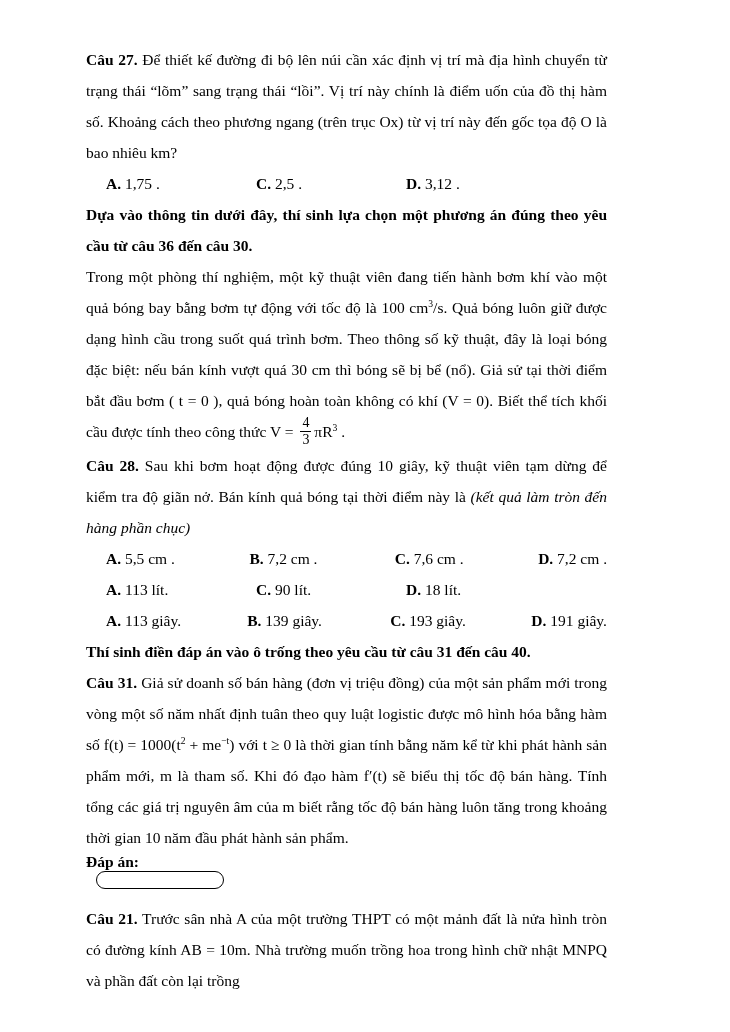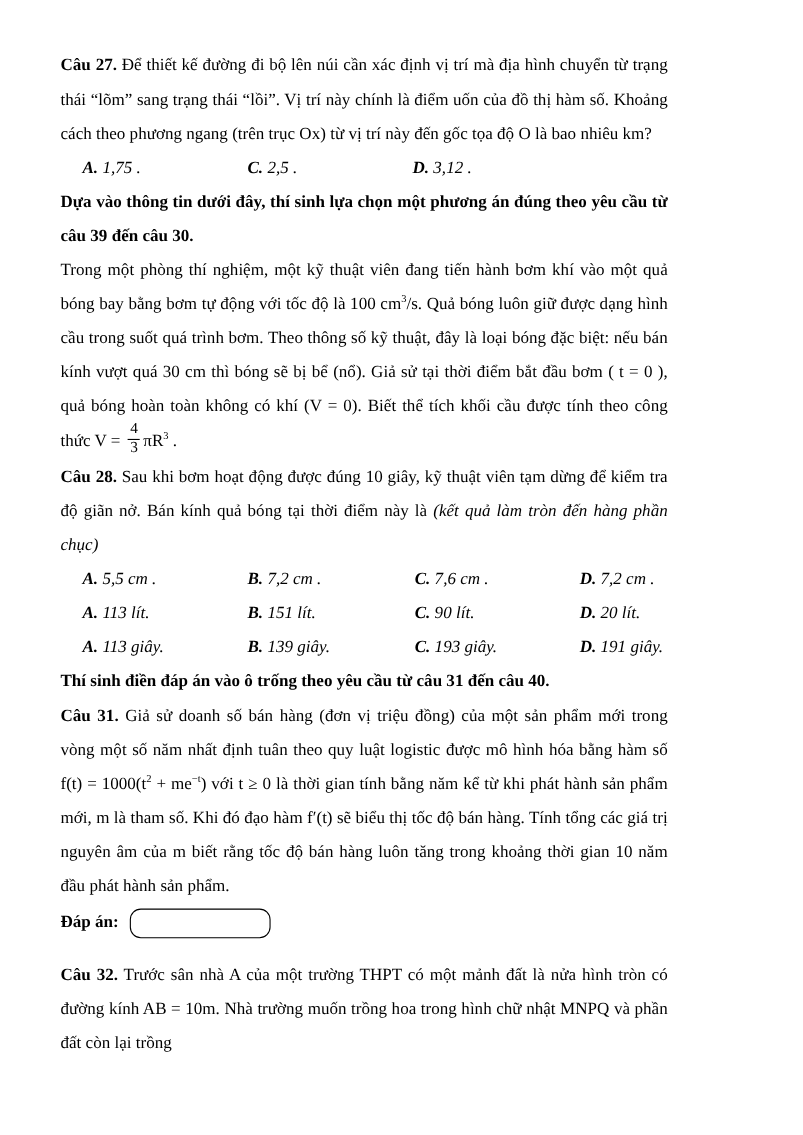--- a/index.html
+++ b/index.html
@@ -1,85 +1,84 @@
 <!DOCTYPE html>
 <html lang="vi"><head>
 <meta charset="utf-8">
 <style>
   html,body{margin:0;padding:0;background:#ffffff;}
   body{
     width:730px;height:1032px;overflow:hidden;
     font-family:"Liberation Serif","DejaVu Serif",serif;
     font-size:15.5px;color:#000;
   }
-  .page{padding:44px 55px 0 55px;box-sizing:border-box;width:662px;}
+  .page{padding:44px 55px 0 86px;box-sizing:border-box;width:662px;}
   .para{margin:0;text-align:justify;line-height:31px;}
   .heading{font-weight:bold;}
   .opts{display:flex;line-height:31px;padding-left:20px;margin:0;}
-  .opt{width:150px;white-space:nowrap;font-style:italic;}
+  .opt{width:150px;white-space:nowrap;}
   .opt.col-b{width:152px;}
   .opt:last-child{width:auto;}
   .opt .key{font-weight:bold;}
   .b{font-weight:bold;}
   .i{font-style:italic;}
   .sup{vertical-align:super;font-size:0.62em;line-height:0;}
   .frac{
     display:inline-block;vertical-align:middle;text-align:center;
     line-height:1.15;font-size:0.9em;margin:0 3px;transform:translateY(-2px);
   }
   .frac .num{display:block;border-bottom:1.2px solid #000;padding:0 2px;}
   .frac .den{display:block;}
-  .answer-line{display:flex;align-items:center;height:36px;margin:0;}
+  .answer-line{display:flex;height:36px;margin:0;flex-direction:column;}
   .answer-label{font-weight:bold;}
   .answer-box{
     display:inline-block;width:126px;height:25px;
     border:1.6px solid #000;border-radius:10px;margin-left:10px;background:#fff;
   }
   .q32-block{margin-top:14px;}
 </style>
 </head>
 <body>
 
 <div class="page">
 
   <p class="para"><span class="b">Câu 27.</span><span> Để thiết kế đường đi bộ lên núi cần xác định vị trí mà địa hình chuyển từ trạng thái “lõm” sang trạng thái “lồi”. Vị trí này chính là điểm uốn của đồ thị hàm số. Khoảng cách theo phương ngang (trên trục Ox) từ vị trí này đến gốc tọa độ O là bao nhiêu km?</span></p>
   <div class="opts">
     <span class="opt"><span class="key">A.</span> <span class="val">1,75 .</span></span>
     <span class="opt"><span class="key">C.</span> <span class="val">2,5 .</span></span>
     <span class="opt"><span class="key">D.</span> <span class="val">3,12 .</span></span>
   </div>
 
-  <p class="para heading">Dựa vào thông tin dưới đây, thí sinh lựa chọn một phương án đúng theo yêu cầu từ câu 39 đến câu 30.</p>
+  <p class="para heading">Dựa vào thông tin dưới đây, thí sinh lựa chọn một phương án đúng theo yêu cầu từ câu 36 đến câu 30.</p>
   <p class="para"><span>Trong một phòng thí nghiệm, một kỹ thuật viên đang tiến hành bơm khí vào một quả bóng bay bằng bơm tự động với tốc độ là 100 cm</span><span class="sup">3</span><span>/s. Quả bóng luôn giữ được dạng hình cầu trong suốt quá trình bơm. Theo thông số kỹ thuật, đây là loại bóng đặc biệt: nếu bán kính vượt quá 30 cm thì bóng sẽ bị bể (nổ). Giả sử tại thời điểm bắt đầu bơm ( t = 0 ), quả bóng hoàn toàn không có khí (V = 0). Biết thể tích khối cầu được tính theo công thức  V = </span><span class="frac"><span class="num">4</span><span class="den">3</span></span><span>πR</span><span class="sup">3</span><span> .</span></p>
 
   <p class="para"><span class="b">Câu 28.</span><span> Sau khi bơm hoạt động được đúng 10 giây, kỹ thuật viên tạm dừng để kiểm tra độ giãn nở. Bán kính quả bóng tại thời điểm này là </span><span class="i">(kết quả làm tròn đến hàng phần chục)</span></p>
   <div class="opts">
     <span class="opt"><span class="key">A.</span> <span class="val">5,5 cm .</span></span>
     <span class="opt col-b"><span class="key">B.</span> <span class="val">7,2 cm .</span></span>
     <span class="opt"><span class="key">C.</span> <span class="val">7,6 cm .</span></span>
     <span class="opt"><span class="key">D.</span> <span class="val">7,2 cm .</span></span>
   </div>
 
   <div class="opts">
     <span class="opt"><span class="key">A.</span> <span class="val">113 lít.</span></span>
-    <span class="opt col-b"><span class="key">B.</span> <span class="val">151 lít.</span></span>
     <span class="opt"><span class="key">C.</span> <span class="val">90 lít.</span></span>
-    <span class="opt"><span class="key">D.</span> <span class="val">20 lít.</span></span>
+    <span class="opt"><span class="key">D.</span> <span class="val">18 lít.</span></span>
   </div>
 
   <div class="opts">
     <span class="opt"><span class="key">A.</span> <span class="val">113 giây.</span></span>
     <span class="opt col-b"><span class="key">B.</span> <span class="val">139 giây.</span></span>
     <span class="opt"><span class="key">C.</span> <span class="val">193 giây.</span></span>
     <span class="opt"><span class="key">D.</span> <span class="val">191 giây.</span></span>
   </div>
 
   <p class="para heading">Thí sinh điền đáp án vào ô trống theo yêu cầu từ câu 31 đến câu 40.</p>
 
   <p class="para"><span class="b">Câu 31.</span><span> Giả sử doanh số bán hàng (đơn vị triệu đồng) của một sản phẩm mới trong vòng một số năm nhất định tuân theo quy luật logistic được mô hình hóa bằng hàm số  f(t) = 1000(t</span><span class="sup">2</span><span> + me</span><span class="sup">−t</span><span>)  với  t ≥ 0  là thời gian tính bằng năm kể từ khi phát hành sản phẩm mới,  m  là tham số. Khi đó đạo hàm  f′(t)  sẽ biểu thị tốc độ bán hàng. Tính tổng các giá trị nguyên âm của  m  biết rằng tốc độ bán hàng luôn tăng trong khoảng thời gian 10 năm đầu phát hành sản phẩm.</span></p>
   <div class="answer-line">
     <span class="answer-label">Đáp án:</span>
     <span class="answer-box"></span>
   </div>
 
-  <p class="para q32-block"><span class="b">Câu 32.</span><span> Trước sân nhà A của một trường THPT có một mảnh đất là nửa hình tròn có đường kính AB = 10m. Nhà trường muốn trồng hoa trong hình chữ nhật  MNPQ  và phần đất còn lại trồng</span></p>
+  <p class="para q32-block"><span class="b">Câu 21.</span><span> Trước sân nhà A của một trường THPT có một mảnh đất là nửa hình tròn có đường kính AB = 10m. Nhà trường muốn trồng hoa trong hình chữ nhật  MNPQ  và phần đất còn lại trồng</span></p>
 
 </div>
 
 </body></html>

